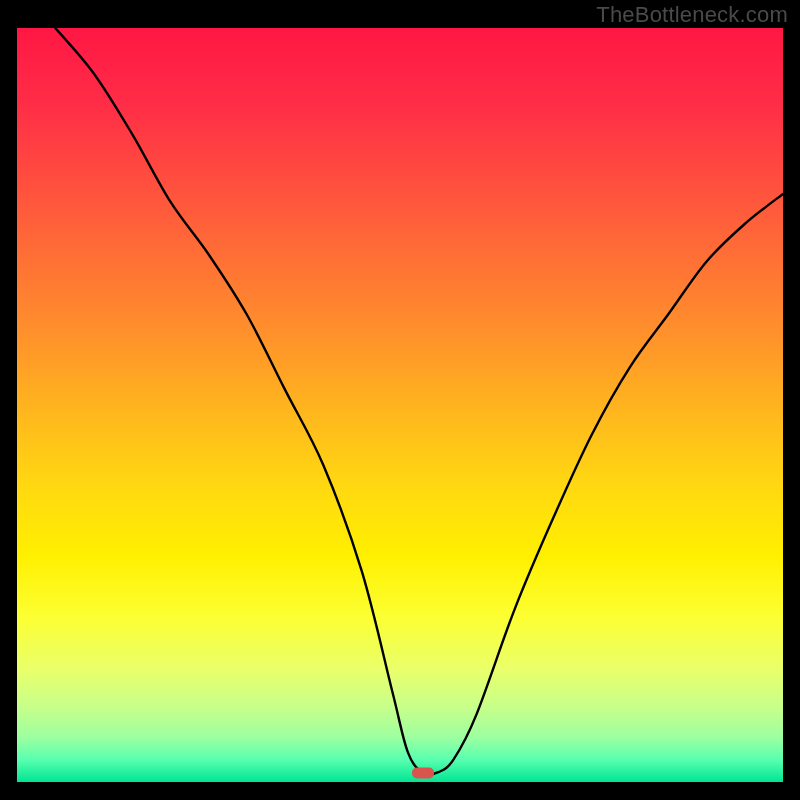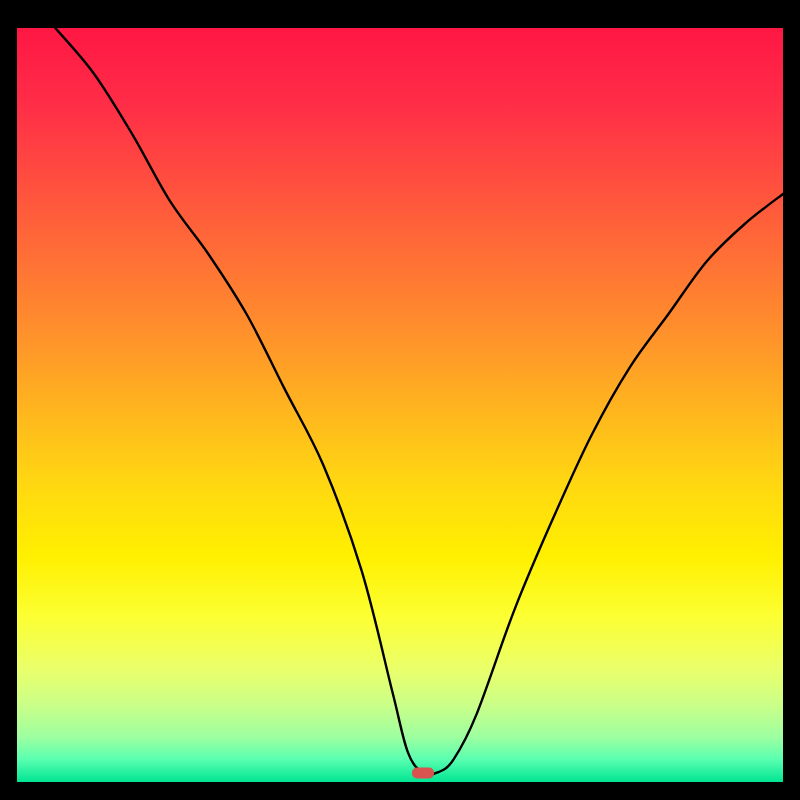--- a/index.html
+++ b/index.html
@@ -37,20 +37,21 @@
   .plot-area svg {
     display: block;
     width: 766px;
     height: 754px;
   }
 </style>
 </head>
 <body>
 
 <div class="frame">
+  <div class="watermark">TheBottleneck.com</div>
 
   <div class="plot-area">
     <svg viewBox="0 0 766 754" preserveAspectRatio="none">
       <defs>
         <linearGradient id="bg-grad" x1="0" y1="0" x2="0" y2="1">
         <stop offset="0%" stop-color="#ff1744"></stop>
             <stop offset="10%" stop-color="#ff2d47"></stop>
             <stop offset="20%" stop-color="#ff4d3f"></stop>
             <stop offset="30%" stop-color="#ff6e36"></stop>
             <stop offset="40%" stop-color="#ff8f2c"></stop>

